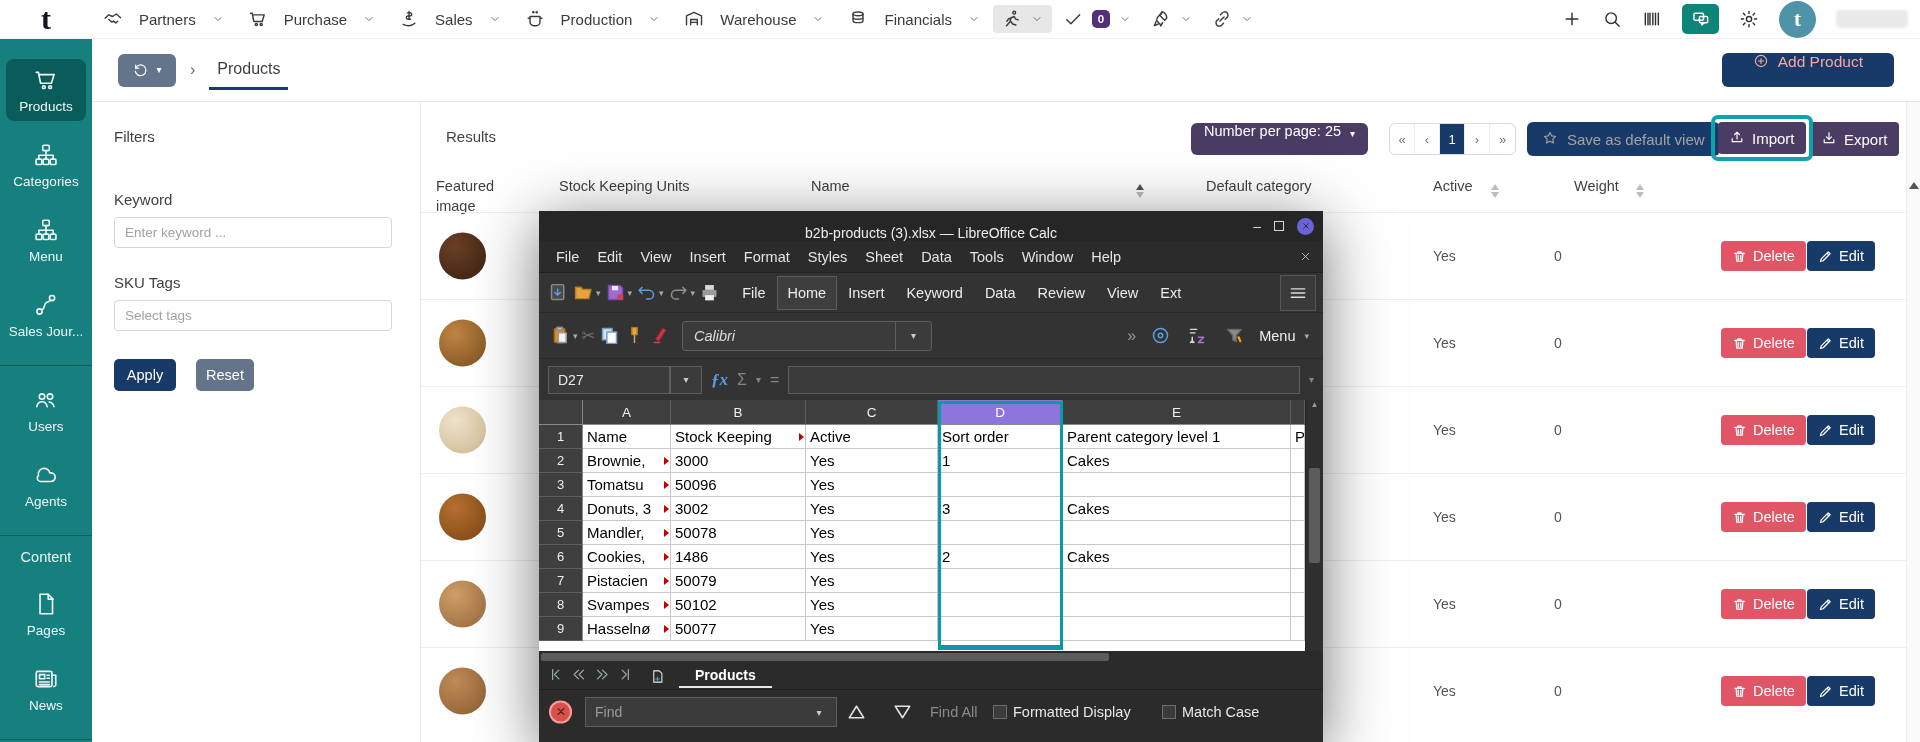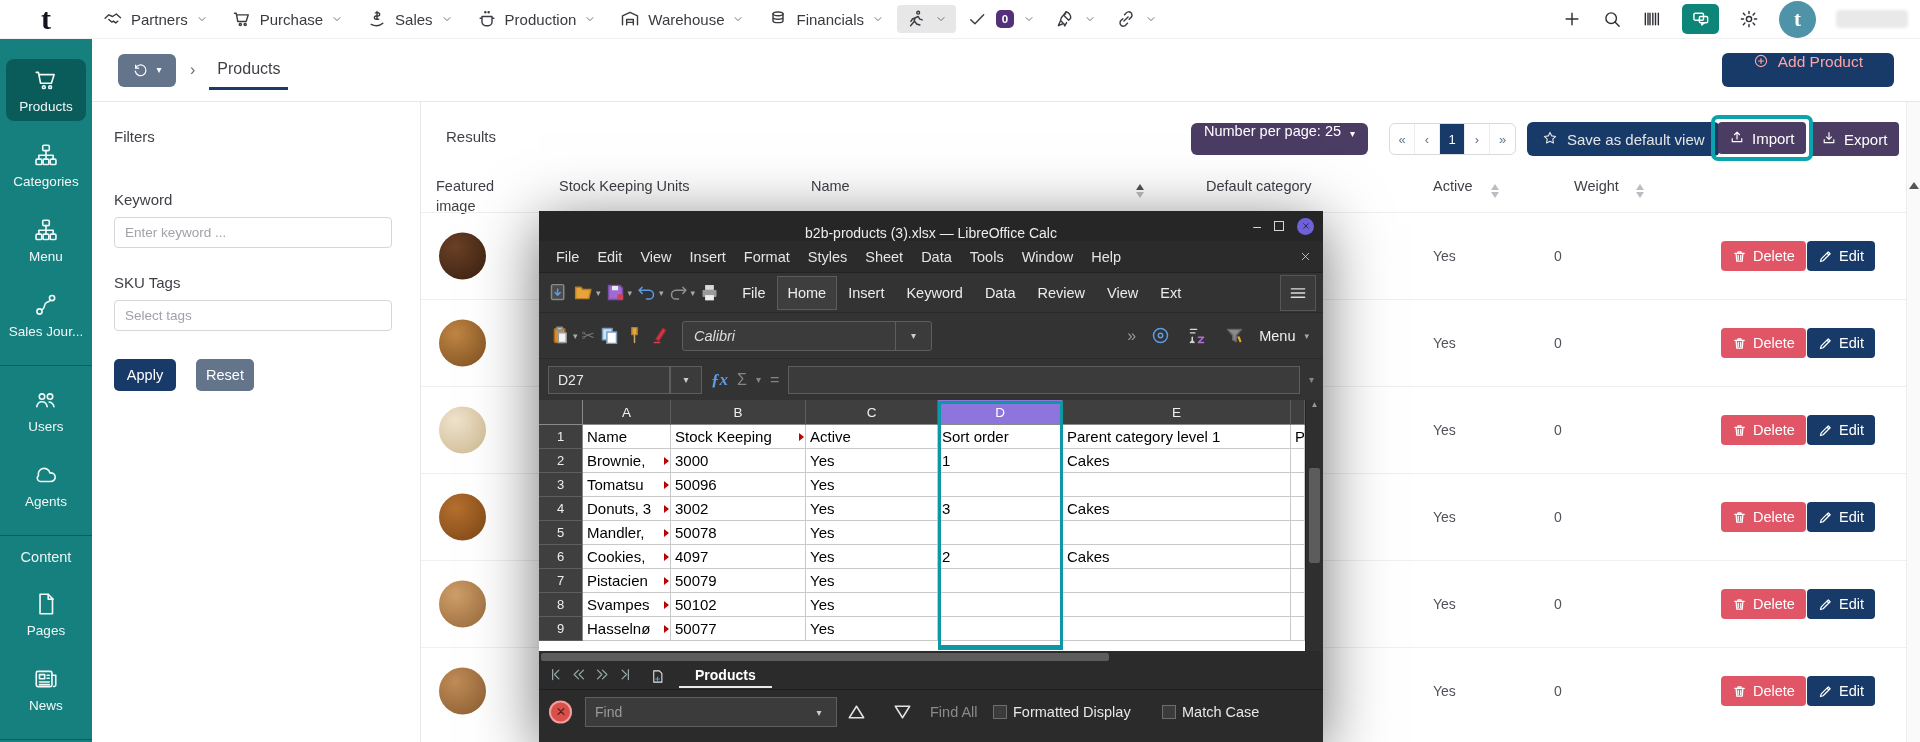--- a/index.html
+++ b/index.html
@@ -8,21 +8,21 @@
     font-family:"Liberation Sans",sans-serif;color:#3f3f46}
   .ic{width:20px;height:20px;stroke:currentColor;fill:none;stroke-width:1.7;stroke-linecap:round;stroke-linejoin:round;flex:none}
   .chev{width:12px;height:12px;color:#5a5a61}
   .bi{width:15px;height:15px;stroke-width:2}
   button{font-family:inherit;cursor:pointer}
 
   
   #topbar{position:absolute;left:0;top:0;width:100%;height:39px;background:#fff;display:flex;align-items:center;z-index:5;border-bottom:1px solid #f1f1f1}
   #logo{width:92px;text-align:center;font-size:30px;font-weight:700;color:#141420;font-family:"Liberation Serif",serif;line-height:36px}
   #topnav{display:flex;align-items:center;gap:2px}
-  .nav-item{display:flex;align-items:center;gap:8px;padding:4px 11px;font-size:15px;color:#3a3a41;cursor:pointer;border-radius:4px}
+  .nav-item{display:flex;align-items:center;gap:16px;padding:4px 11px;font-size:15px;color:#3a3a41;cursor:pointer;border-radius:4px}
   .icon-item{gap:9px;padding:4px 9px}
   .icon-item.active{background:#e7e7e7}
   .badge{min-width:18px;height:18px;background:#53317a;color:#fff;border-radius:5px;font-size:11.5px;display:flex;align-items:center;justify-content:center;padding:0 4px;font-weight:700}
   #top-actions{margin-left:auto;display:flex;align-items:center;gap:20px;margin-right:12px}
   .action{display:flex;align-items:center;color:#2e2e34;cursor:pointer}
   .chat-btn{width:37px;height:30px;background:#0d8578;border:none;border-radius:5px;display:flex;align-items:center;justify-content:center;color:#fff}
   .avatar{width:37px;height:37px;border-radius:50%;background:#4f93a8;color:#fff;display:flex;align-items:center;justify-content:center;font-size:21px;font-weight:700;font-family:"Liberation Serif",serif}
   .blur-name{width:72px;height:18px;background:#e9e9e9;border-radius:4px;filter:blur(1.5px)}
 
   
@@ -54,21 +54,21 @@
 
   
   #results{position:absolute;left:420px;top:102px;right:0;bottom:0;border-left:1px solid #e7e7ea}
   #results-title{position:absolute;left:25px;top:26px;font-size:15px;font-weight:400}
   .per-page{position:absolute;left:770px;top:21px;height:28px;background:#4b3c64;color:#fff;border-radius:6px;border:none;padding:16px 13px;font-size:14.5px;display:flex;align-items:flex-end;gap:9px}
   .caret{font-size:10px;line-height:1}
   #pagination{position:absolute;left:968px;top:21px;height:32px;display:flex;border:1px solid #d9d9de;border-radius:6px;overflow:hidden;background:#fff}
   .pg{width:25px;display:flex;align-items:center;justify-content:center;font-size:13px;color:#64748b;border-right:1px solid #ececf0;cursor:pointer}
   .pg:last-child{border-right:none}
   .pg.active{background:#173a68;color:#fff}
-  .save-view{position:absolute;left:1106px;top:20px;height:34px;background:#173a68;color:#e5e5e5;border:none;border-radius:6px;padding:0 15px;display:flex;gap:9px;align-items:center;font-size:15px}
+  .save-view{position:absolute;left:1106px;top:20px;height:34px;background:#173a68;color:#a3a3a3;border:none;border-radius:6px;padding:0 15px;display:flex;gap:9px;align-items:center;font-size:15px}
   #import-wrap{position:absolute;left:1290px;top:13px;padding:3px;border:4px solid #0ba3ad;border-radius:7px;z-index:7}
   .btn-import{height:32px;background:#4b3c64;color:#fff;border:none;border-radius:4px;padding:0 11px;display:flex;gap:7px;align-items:center;font-size:15px}
   .btn-export{position:absolute;left:1388px;top:20px;height:34px;background:#4b3c64;color:#fff;border:none;border-radius:4px;padding:0 12px;display:flex;gap:7px;align-items:center;font-size:15px}
   .io-ic{width:16px;height:16px}
   #table-head{position:absolute;top:68px;left:0;right:0;height:42px;font-size:14.5px;color:#3f3f46}
   .th{position:absolute;top:7px;line-height:1.35}
   .sort{position:absolute;top:14px;display:flex;flex-direction:column;gap:2px}
   .tri-u{width:0;height:0;border-left:4.5px solid transparent;border-right:4.5px solid transparent;border-bottom:6px solid #bcbcc4}
   .tri-d{width:0;height:0;border-left:4.5px solid transparent;border-right:4.5px solid transparent;border-top:6px solid #bcbcc4}
   .tri-u.on{border-bottom-color:#52525b}
@@ -767,21 +767,21 @@
           <div class="g-c tr" style="width:88px">Mandler,</div>
           <div class="g-c" style="width:135px">50078</div>
           <div class="g-c" style="width:132px">Yes</div>
           <div class="g-c" style="width:125px"></div>
           <div class="g-c" style="width:228px"></div>
           <div class="g-c" style="width:14px"></div>
         </div>
         <div class="g-row">
           <div class="g-n">6</div>
           <div class="g-c tr" style="width:88px">Cookies,</div>
-          <div class="g-c" style="width:135px">4097</div>
+          <div class="g-c" style="width:135px">1486</div>
           <div class="g-c" style="width:132px">Yes</div>
           <div class="g-c" style="width:125px">2</div>
           <div class="g-c" style="width:228px">Cakes</div>
           <div class="g-c" style="width:14px"></div>
         </div>
         <div class="g-row">
           <div class="g-n">7</div>
           <div class="g-c tr" style="width:88px">Pistacien</div>
           <div class="g-c" style="width:135px">50079</div>
           <div class="g-c" style="width:132px">Yes</div>

